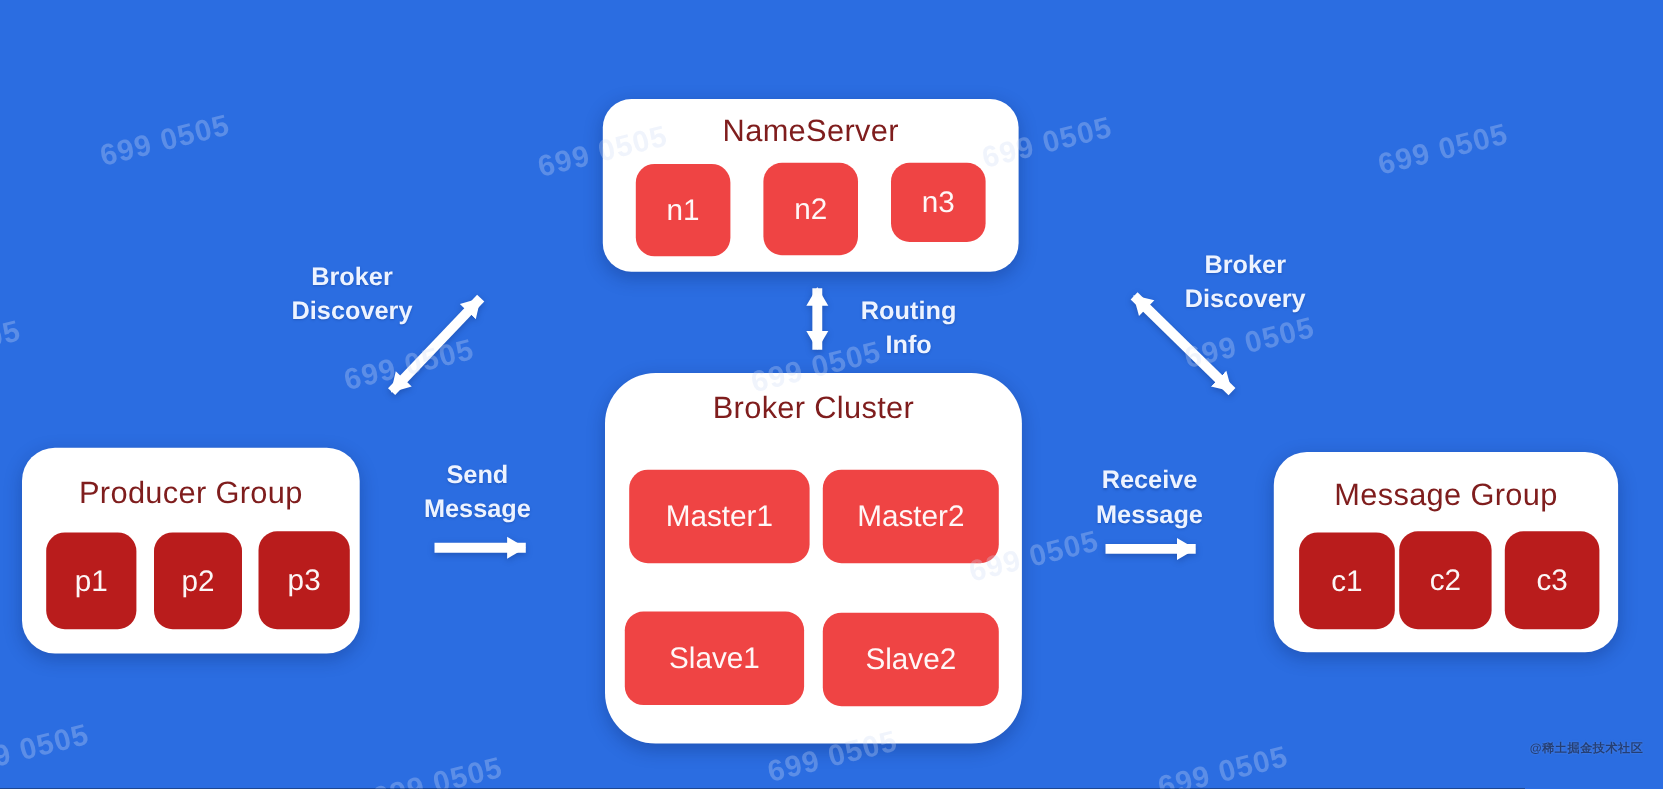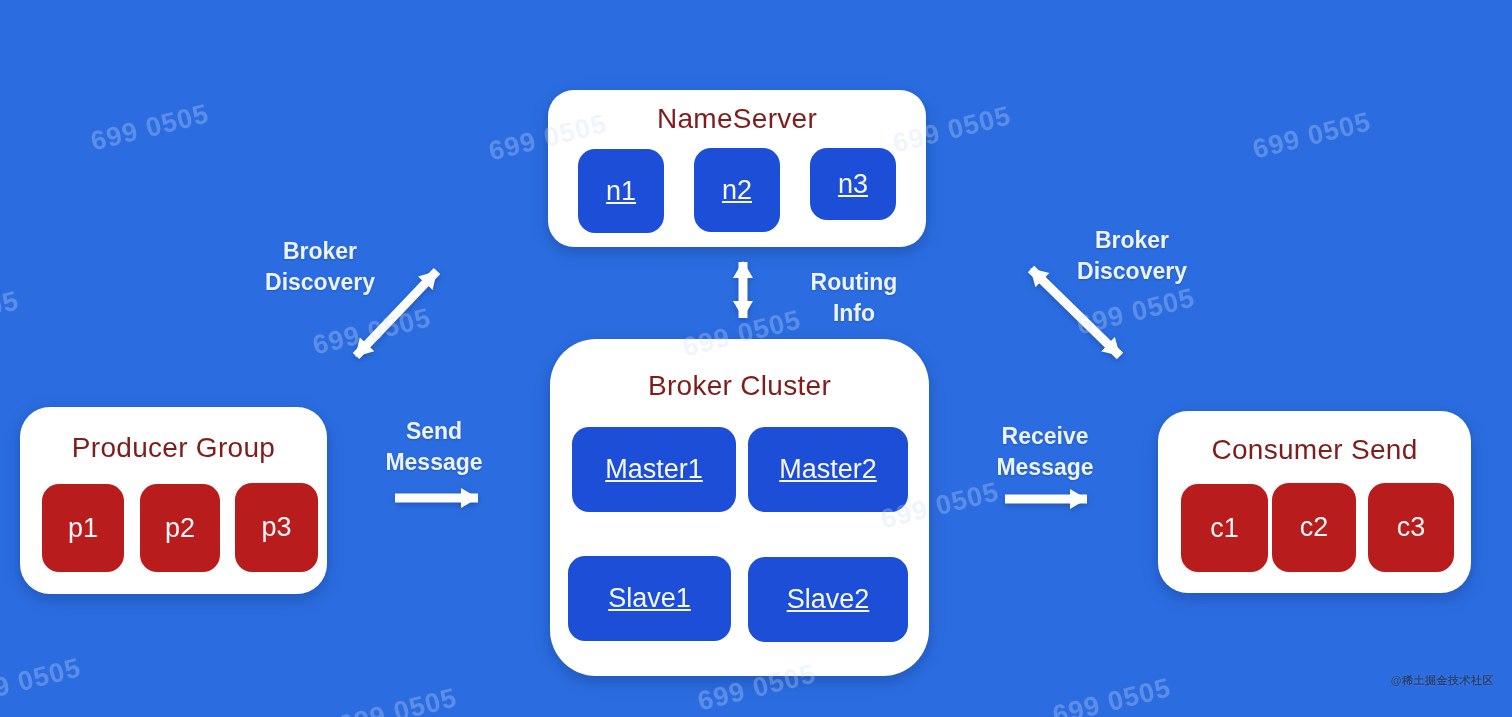--- a/index.html
+++ b/index.html
@@ -30,35 +30,35 @@
   }
   .panel-title{
     width:100%;
     text-align:center;
     font-size:28px;font-weight:500;
     color:#7f1d1d;letter-spacing:.3px;
   }
   #p-nameserver{left:548px;top:90px;width:378px;height:157px;border-radius:26px;}
   #p-nameserver .panel-title{padding-top:13px;}
   #p-broker{left:550px;top:339px;width:379px;height:337px;border-radius:46px;}
-  #p-broker .panel-title{padding-top:31px;}
+  #p-broker .panel-title{padding-top:16px;}
   #p-producer{left:20px;top:407px;width:307px;height:187px;border-radius:30px;}
   #p-producer .panel-title{padding-top:25px;}
   #p-consumer{left:1158px;top:411px;width:313px;height:182px;border-radius:30px;}
   #p-consumer .panel-title{padding-top:23px;}
 
   
   .chip{
     position:absolute;
     display:flex;align-items:center;justify-content:center;
     border-radius:17px;
     color:rgba(255,255,255,.96);
     font-size:27px;font-weight:400;
   }
-  .chip.green{background:#1d4ed8;text-decoration:underline;}
+  .chip.green{background:#ef4444;}
   .chip.orange{background:#b91c1c;}
 
   
   #ns-n1{left:30px;top:59px;width:86px;height:84px;}
   #ns-n2{left:146px;top:58px;width:86px;height:84px;}
   #ns-n3{left:262px;top:58px;width:86px;height:72px;}
   
   #bk-m1{left:22px;top:88px;width:164px;height:85px;}
   #bk-m2{left:198px;top:88px;width:160px;height:85px;}
   #bk-s1{left:18px;top:217px;width:163px;height:85px;}
@@ -75,21 +75,21 @@
   
   .edge-label{
     position:absolute;z-index:3;
     text-align:center;
     font-size:23px;font-weight:600;line-height:31px;
     color:#EDF3FF;
     text-shadow:0 1px 2px rgba(15,45,120,.35);
     pointer-events:none;
   }
   #lbl-bd-left{left:238px;top:236px;width:164px;}
-  #lbl-routing{left:808px;top:267px;width:92px;text-align:center;}
+  #lbl-routing{left:780px;top:267px;width:92px;text-align:center;}
   #lbl-bd-right{left:1049px;top:225px;width:166px;}
   #lbl-send{left:354px;top:416px;width:160px;}
   #lbl-receive{left:962px;top:421px;width:166px;}
 
   
   #arrow-layer{
     position:absolute;left:0;top:0;z-index:2;
     filter:drop-shadow(0 2px 3px rgba(5,30,90,.30));
     pointer-events:none;
   }
@@ -142,21 +142,21 @@
   </div>
 
   <div class="panel" id="p-producer">
     <div class="panel-title">Producer Group</div>
     <div class="chip orange" id="pr-p1">p1</div>
     <div class="chip orange" id="pr-p2">p2</div>
     <div class="chip orange" id="pr-p3">p3</div>
   </div>
 
   <div class="panel" id="p-consumer">
-    <div class="panel-title">Consumer Send</div>
+    <div class="panel-title">Message Group</div>
     <div class="chip orange" id="cs-c1">c1</div>
     <div class="chip orange" id="cs-c2">c2</div>
     <div class="chip orange" id="cs-c3">c3</div>
   </div>
 
   <div class="edge-label" id="lbl-bd-left">
     <div>Broker</div>
     <div>Discovery</div>
   </div>
   <div class="edge-label" id="lbl-routing">

